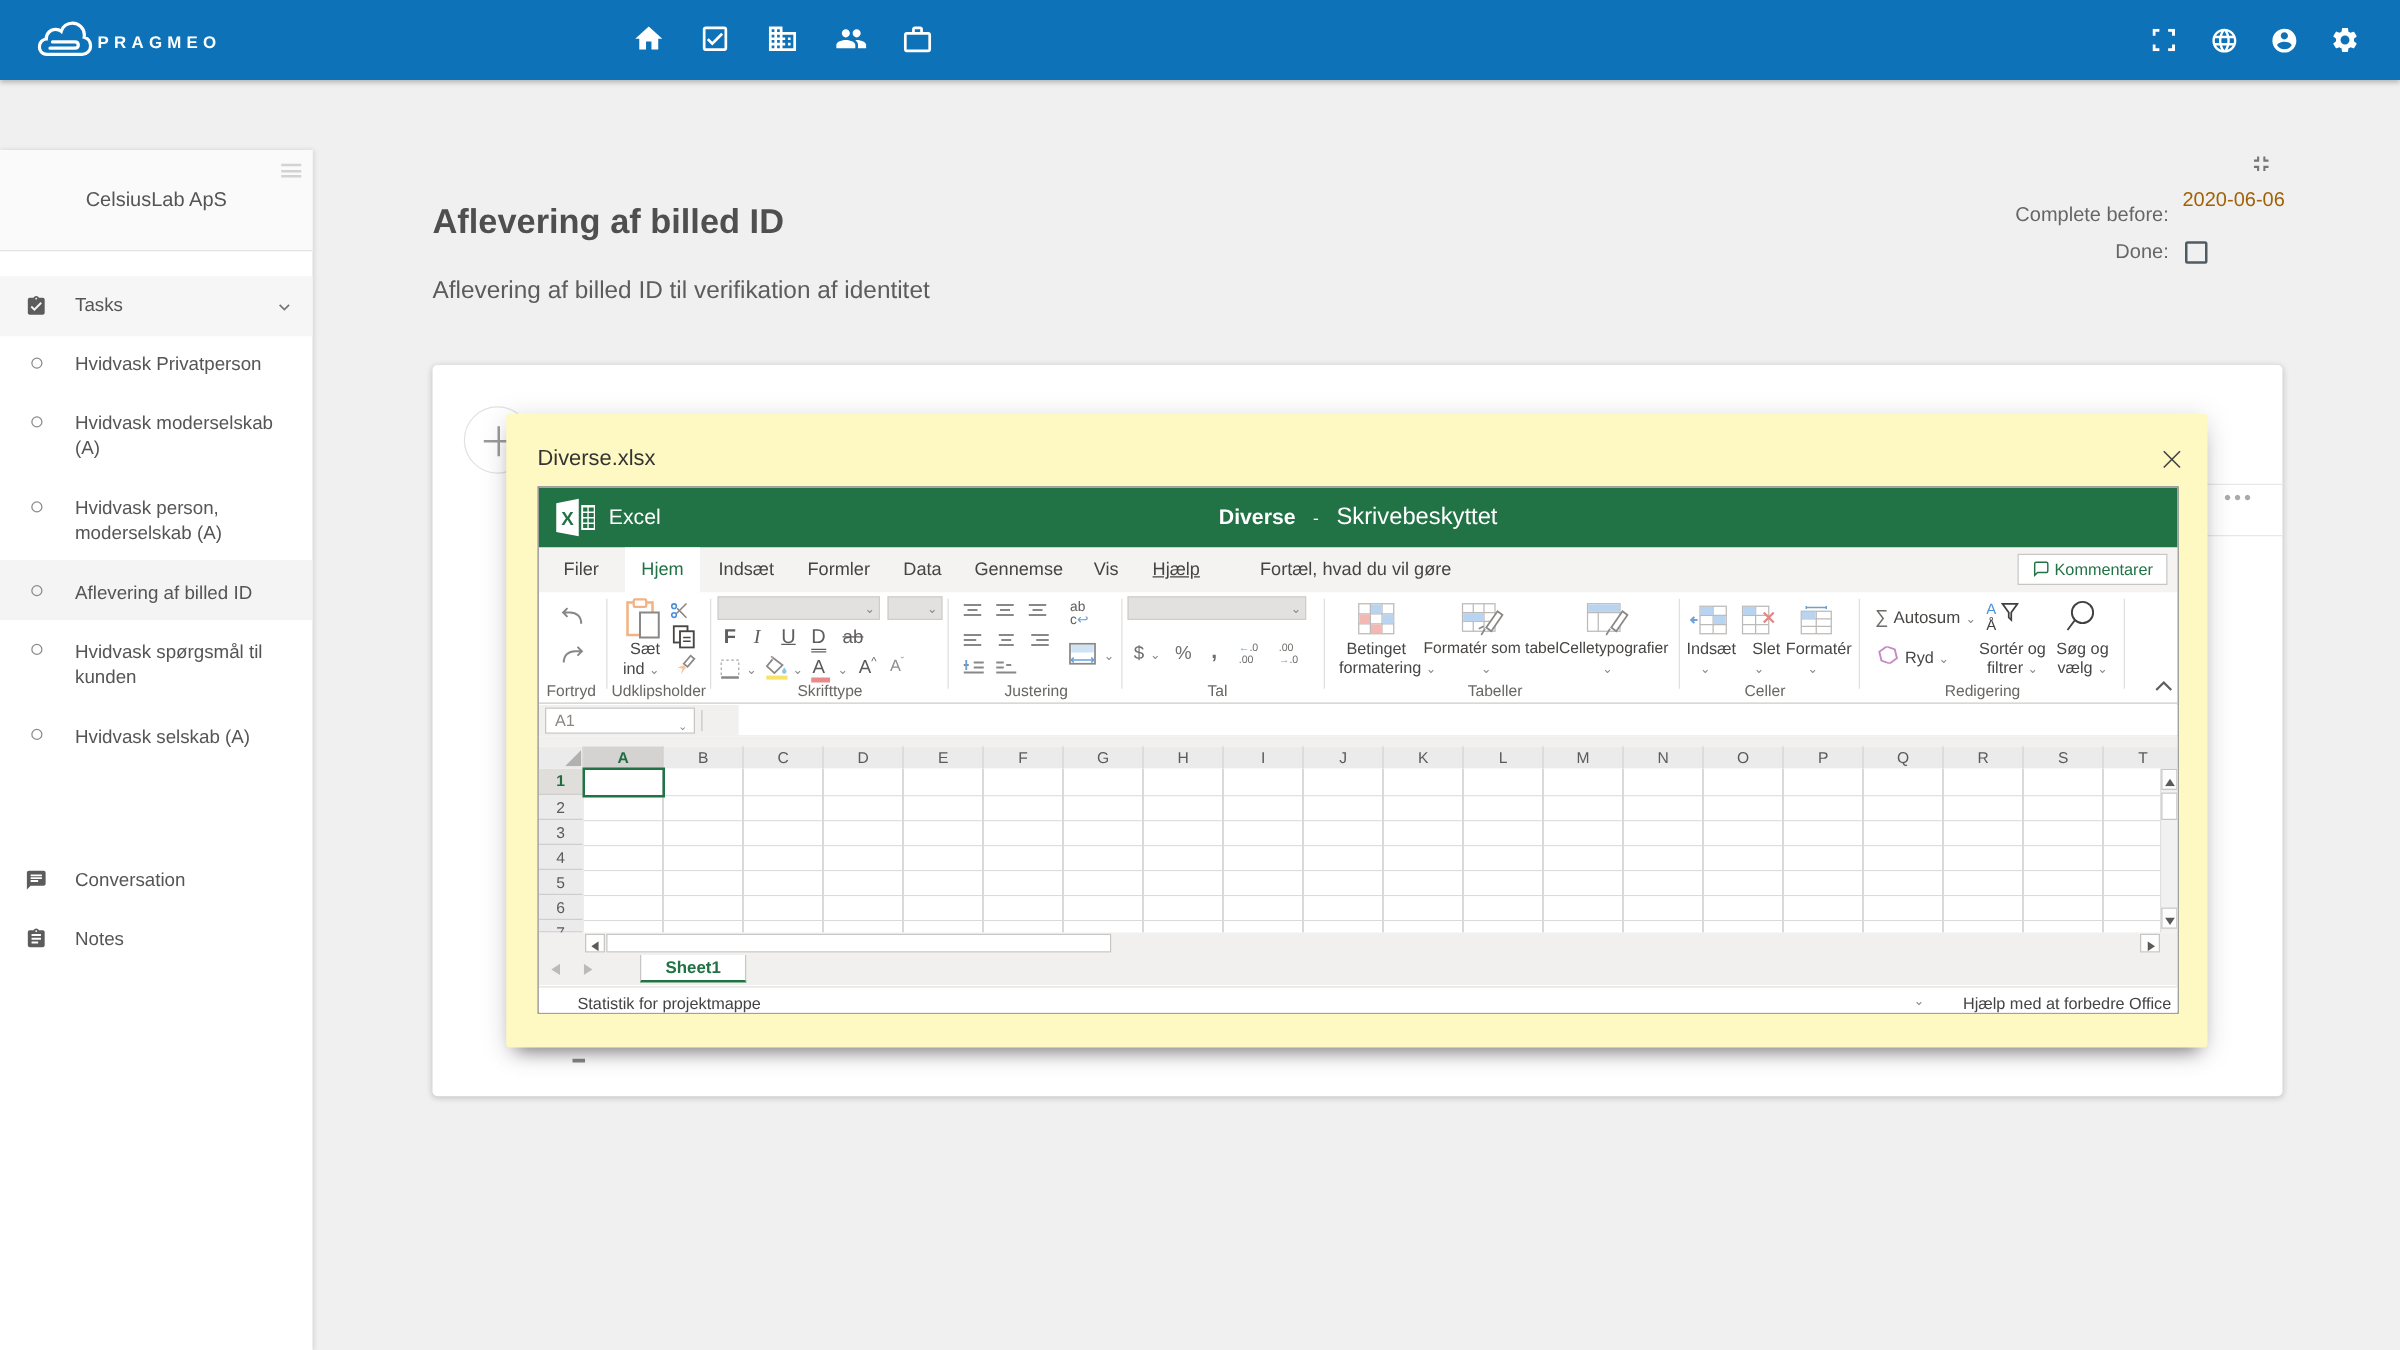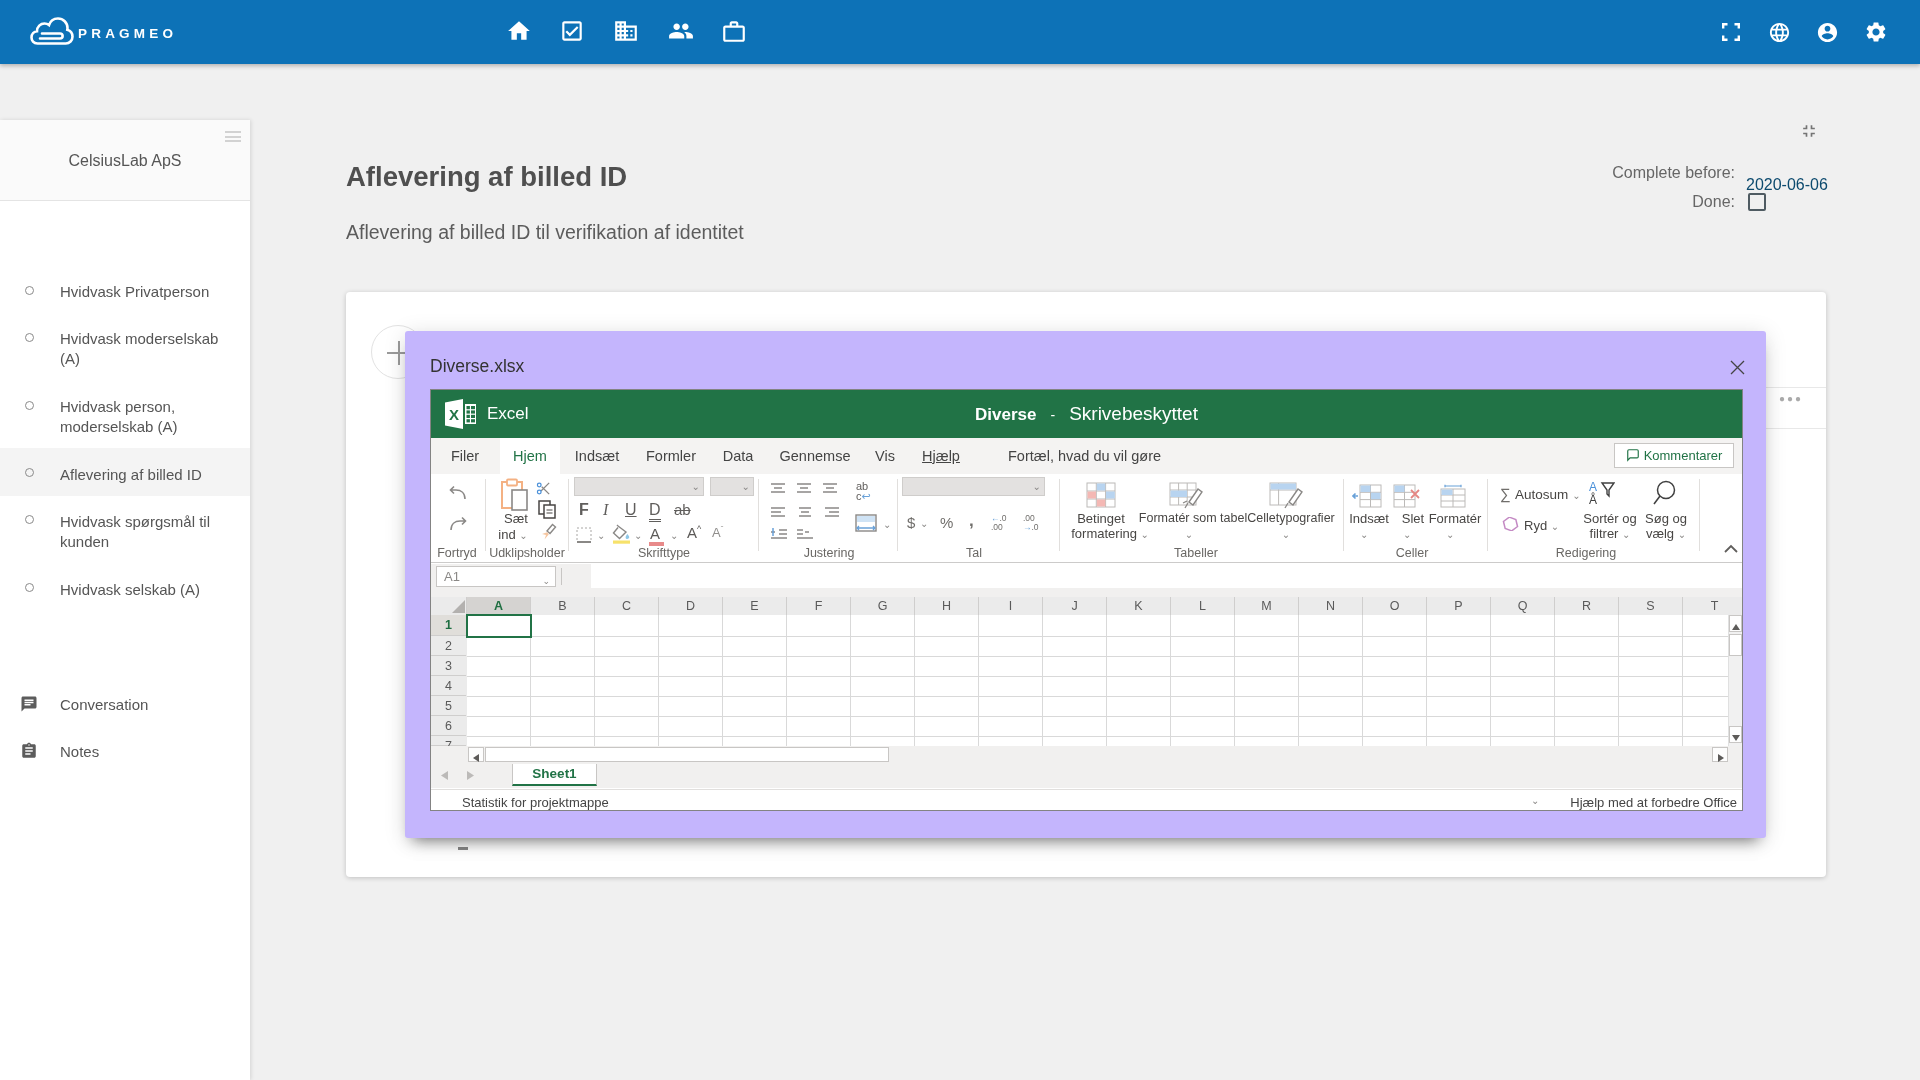--- a/index.html
+++ b/index.html
@@ -23,21 +23,21 @@
 #main-title { position:absolute; left:346px; top:161px; font-size:27.5px; font-weight:600; color:#4f4f4f; z-index:5;}
 #main-sub { position:absolute; left:346px; top:221px; font-size:19.5px; color:#5c5c5c; z-index:5;}
 .meta { position:absolute; font-size:16px; color:#666; z-index:5;}
 
 #card { position:absolute; left:346px; top:292px; width:1480px; height:585px; background:#fff; border-radius:4px; box-shadow:0 1px 5px rgba(0,0,0,.2); z-index:5; }
 #plusbtn { position:absolute; left:25px; top:33px; width:54px; height:54px; border-radius:50%; border:1px solid #e2e2e2; background:#fff; }
 #plusbtn:before { content:""; position:absolute; left:15px; top:26px; width:24px; height:2px; background:#9b9b9b; }
 #plusbtn:after { content:""; position:absolute; left:26px; top:15px; width:2px; height:24px; background:#9b9b9b; }
 .cardline { position:absolute; height:1px; background:#e8e8e8; }
 
-#modal { position:absolute; left:405px; top:331px; width:1361px; height:507px; background:#c4b5fd; border-radius:3px; box-shadow:0 10px 14px -8px rgba(0,0,0,.5), 0 3px 22px rgba(0,0,0,.13); z-index:20;padding-left:12px; }
+#modal { position:absolute; left:405px; top:331px; width:1361px; height:507px; background:#fef9c3; border-radius:3px; box-shadow:0 10px 14px -8px rgba(0,0,0,.5), 0 3px 22px rgba(0,0,0,.13); z-index:20;padding-left:12px; }
 #modal .mtitle { position:absolute; left:25px; top:25px; font-size:17.5px; color:#333; }
 
 #xl { position:absolute; left:25px; top:58px; width:1313px; height:422px; border:1px solid #838383; background:#fff; overflow:hidden; }
 #xlbar { position:absolute; left:0; top:0; width:100%; height:48px; background:#217346; }
 #xlbar .xname { position:absolute; left:56px; top:14px; color:#fff; font-size:17px; }
 #xlbar .center { position:absolute; left:0; top:0; width:100%; height:48px; text-align:center; line-height:48px; color:#fff; font-size:14px; }
 #tabs { position:absolute; left:0; top:48px; width:100%; height:36px; background:#f4f3f2; font-size:14.5px; color:#444; }
 #tabs .tab { position:absolute; top:0; height:36px; line-height:36px; text-align:center; }
 #ribbon { position:absolute; left:0; top:84px; width:100%; height:89px; background:#fff; border-bottom:1px solid #cccbca; font-size:13px; color:#484644; }
 .rsep { position:absolute; top:5px; height:72px; width:1px; background:#e1dfdd; }
@@ -89,20 +89,29 @@
 </div>
 <div id="sidebar">
   <div id="sidehead">
     <div class="burger">
         <div></div>
         <div></div>
         <div></div>
       </div>
     <div class="title">CelsiusLab ApS</div>
   </div>
+  <div class="srow" style="top:101px;height:48px;background:#f6f6f6;">
+    <svg class="abs" style="left:20px;top:15px" width="18" height="18" viewBox="0 0 24 24" fill="#5c5c5c">
+        <path d="M19 3h-4.18C14.4 1.84 13.3 1 12 1c-1.3 0-2.4.84-2.82 2H5c-1.1 0-2 .9-2 2v14c0 1.1.9 2 2 2h14c1.1 0 2-.9 2-2V5c0-1.1-.9-2-2-2zm-7 0c.55 0 1 .45 1 1s-.45 1-1 1-1-.45-1-1 .45-1 1-1zm-2 14l-4-4 1.41-1.41L10 14.17l6.59-6.59L18 9l-8 8z"></path>
+      </svg>
+    <div class="txt" style="top:14px">Tasks</div>
+    <svg class="abs" style="left:221px;top:18px" width="13" height="13" viewBox="0 0 24 24" fill="none" stroke="#757575" stroke-width="2.6">
+        <path d="M5 9l7 7 7-7"></path>
+      </svg>
+  </div>
   <div class="srow" style="top:149px;height:47px;">
       <div class="bullet" style="top:17px"></div>
       <div class="txt" style="top:13px">Hvidvask Privatperson</div>
     </div>
   <div class="srow" style="top:196px;height:66px;">
       <div class="bullet" style="top:17px"></div>
       <div class="txt" style="top:13px;line-height:20px;width:165px;">Hvidvask moderselskab (A)</div>
     </div>
   <div class="srow" style="top:262px;height:66px;">
       <div class="bullet" style="top:19px"></div>
@@ -132,21 +141,21 @@
       </svg>
     <div class="txt" style="top:14px">Notes</div>
   </div>
 </div>
 <div id="main-title">Aflevering af billed ID</div>
 <div id="main-sub">Aflevering af billed ID til verifikation af identitet</div>
 <svg class="abs" style="left:1799px;top:121px;z-index:5" width="20" height="20" viewBox="0 0 24 24" fill="#757575">
     <path d="M5 16h3v3h2v-5H5v2zm3-8H5v2h5V5H8v3zm6 11h2v-3h3v-2h-5v5zm2-11V5h-2v5h5V8h-3z"></path>
   </svg>
 <div class="meta" style="right:185px;top:164px;">Complete before:</div>
-<div class="meta" style="left:1746px;top:176px;color:#0c4a6e;">2020-06-06</div>
+<div class="meta" style="left:1746px;top:152px;color:#a16207;">2020-06-06</div>
 <div class="meta" style="right:185px;top:193px;">Done:</div>
 <div class="abs" style="left:1748px;top:193px;width:18px;height:18px;border:2px solid #4f5b62;border-radius:2px;z-index:5"></div>
 <div id="card">
   <div id="plusbtn"></div>
   <div class="cardline" style="left:1404px;top:95px;width:76px;"></div>
   <div class="cardline" style="left:1404px;top:136px;width:76px;"></div>
   <div class="abs" style="left:1433px;top:101px;color:#aaa;font-size:10px;letter-spacing:2px;">●●●</div>
   <div class="abs" style="left:112px;top:555px;width:10px;height:2.5px;background:#888;"></div>
 </div>
 <div id="modal">

